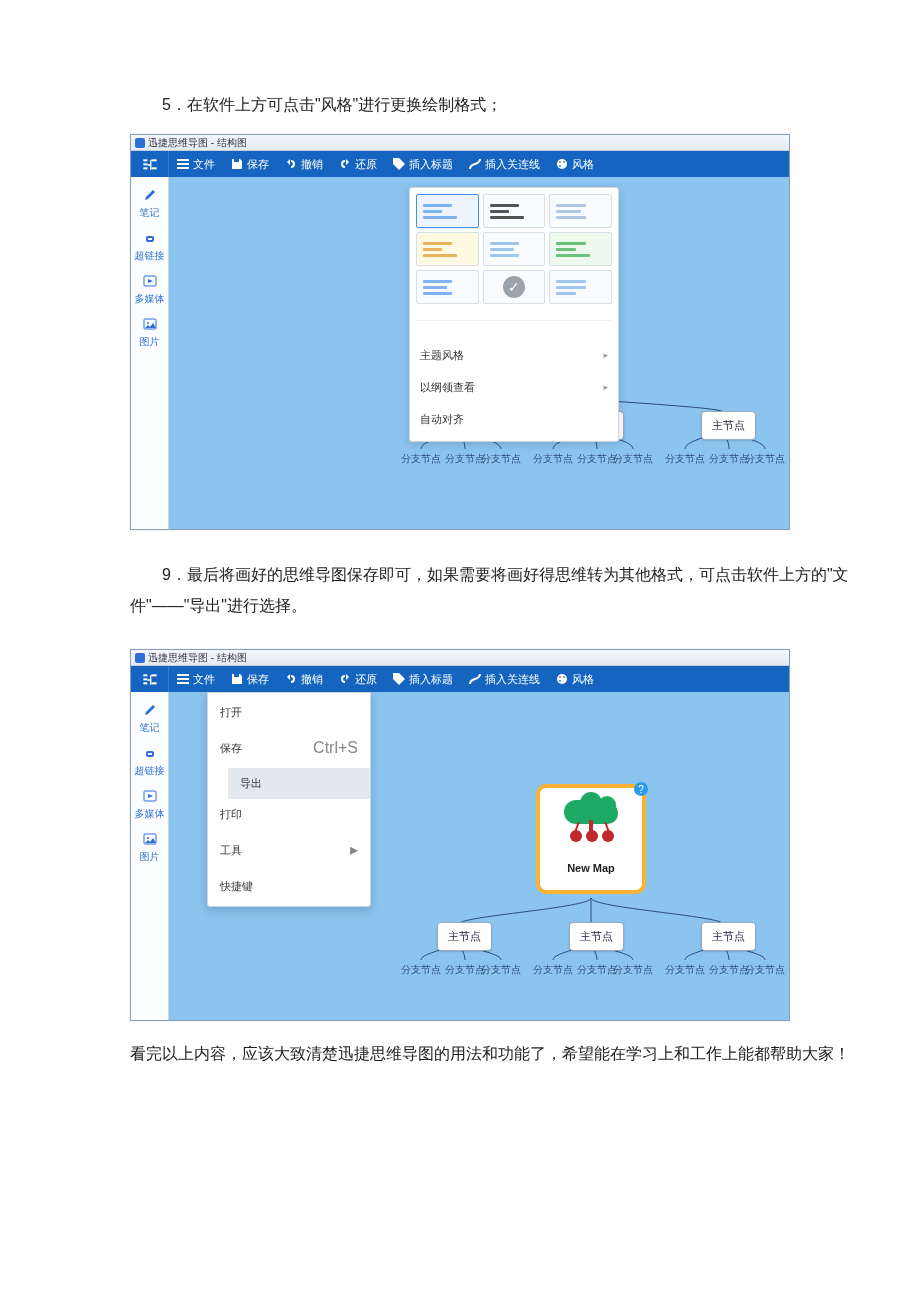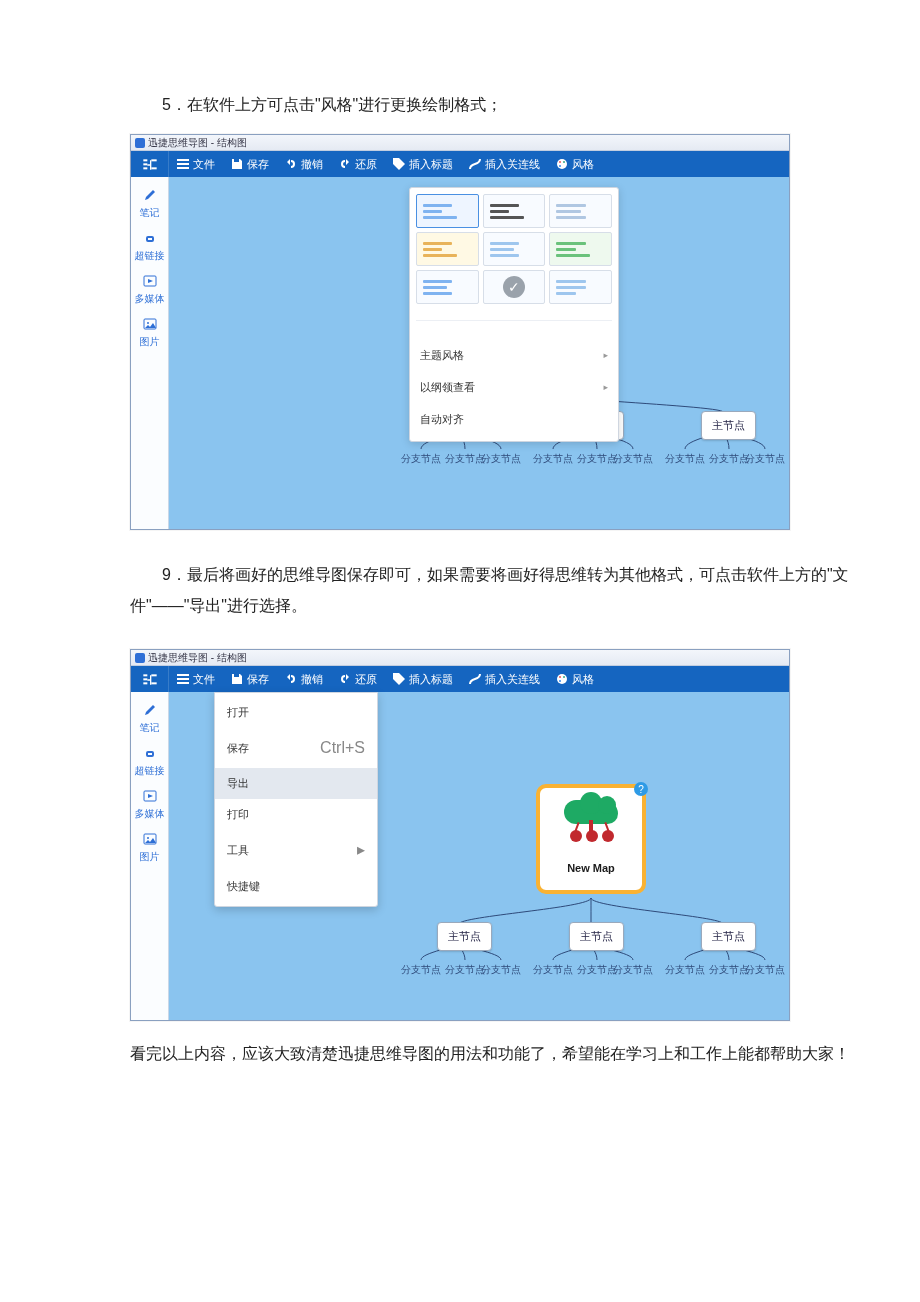--- a/index.html
+++ b/index.html
@@ -44,23 +44,23 @@
   .thumb.green{background:#eef9ee;} .thumb.yellow{background:#fff9e4;}
   .thumb-check{position:absolute;inset:0;display:flex;align-items:center;justify-content:center;}
   .thumb-check .circ{width:22px;height:22px;background:#9aa2ab;border-radius:50%;display:flex;align-items:center;justify-content:center;color:#fff;font-size:14px;}
   .tb-lines{position:absolute;inset:0;display:flex;flex-direction:column;justify-content:center;gap:3px;padding:0 6px;}
   .tb-lines span{height:3px;border-radius:1px;width:60%;}
   .tb-lines.blue span{background:#7fb3f0;} .tb-lines.dark span{background:#555;} .tb-lines.green span{background:#6ac27b;}
   .tb-lines.orange span{background:#e8b35a;} .tb-lines.pale span{background:#b0c7e2;} .tb-lines.light span{background:#9ec6ee;}
   .menu-row{padding:5px 4px;display:flex;align-items:center;justify-content:space-between;border-top:1px solid transparent;}
   .menu-row.first{border-top:1px solid #eceff4;margin-top:16px;padding-top:24px;}
   .menu-row .arrow{font-size:9px;color:#999;}
-  .file-menu{position:absolute;left:45px;top:0;width:164px;background:#fff;border:1px solid #cfd6e0;border-radius:0 0 3px 3px;box-shadow:0 3px 10px rgba(0,0,0,.18);font-size:11px;padding:4px 0;}
+  .file-menu{position:absolute;left:38px;top:0;width:164px;background:#fff;border:1px solid #cfd6e0;border-radius:0 0 3px 3px;box-shadow:0 3px 10px rgba(0,0,0,.18);font-size:11px;padding:4px 0;}
   .file-menu .mi{padding:5px 12px;display:flex;justify-content:space-between;align-items:center;color:#333;}
-  .file-menu .mi.sel{background:#e3e8ef;}
+  .file-menu .mi.sel{background:#e3e8ef;margin-left:20px;}
   .file-menu .mi .sh{font-size:16px;color:#888;}
 </style>
 </head>
 <body>
 
 <div class="doc-body">
   <p class="para">5．在软件上方可点击"风格"进行更换绘制格式；</p>
 
   <div class="screenshot">
     <div class="ss-titlebar">

